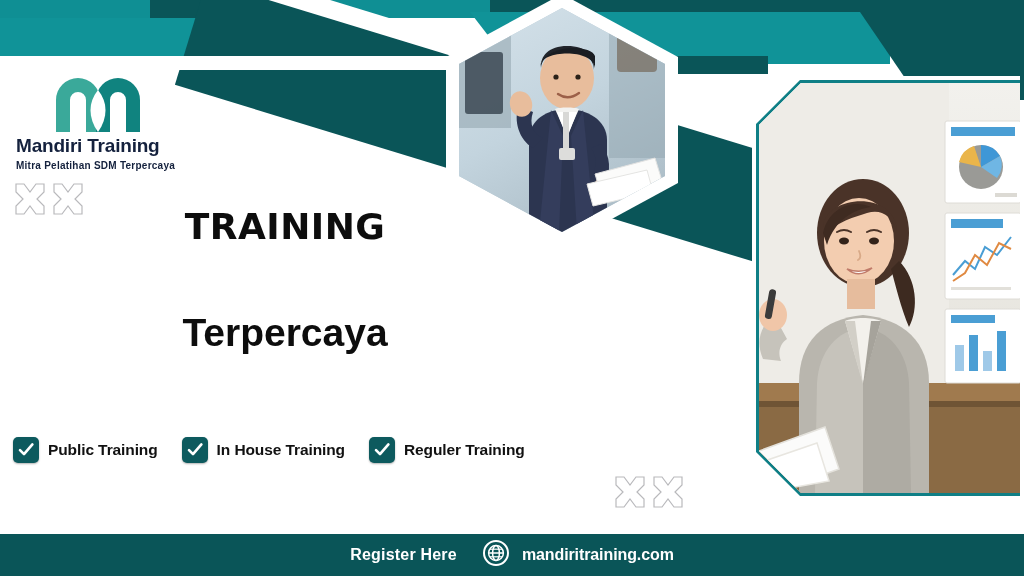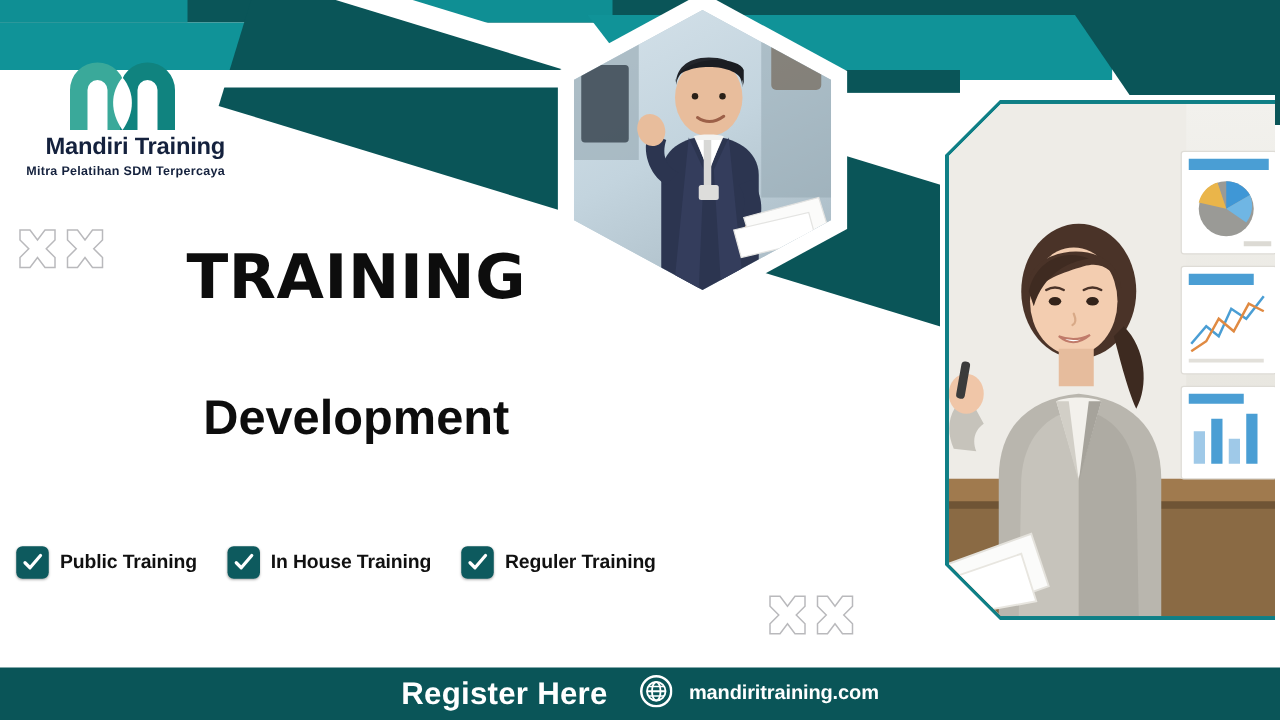--- a/index.html
+++ b/index.html
@@ -82,23 +82,23 @@
   #band-white-notch {
     left: 500px; top: 74px; width: 370px; height: 22px;
     background: #ffffff;
     clip-path: polygon(0 0, 100% 0, 100% 100%, 20px 100%);
   }
 
   
   #logo-block {
     position: absolute;
     left: 16px;
-    top: 44px;
+    top: 72px;
     width: 164px;
-    text-align: right;
+    text-align: left;
   }
   #logo-mark { display: block; margin: 0 auto; }
   #logo-name {
     font-size: 19px;
     font-weight: bold;
     color: #14213d;
     letter-spacing: -0.2px;
     margin-top: 1px;
     font-family: "Liberation Sans", sans-serif;
   }
@@ -112,26 +112,27 @@
 
   
   #headline-block {
     position: absolute;
     left: 40px;
     top: 196px;
     width: 490px;
     text-align: center;
   }
   #title-kicker {
-    font-size: 49px;
+    font-size: 36px;
     font-weight: bold;
     letter-spacing: 0.5px;
     color: #0d0d0d;
     line-height: 1.05;
     font-family: "DejaVu Sans", sans-serif;
+    margin-top: 12px;
   }
   #title-main {
     font-size: 39px;
     font-weight: bold;
     color: #0d0d0d;
     line-height: 1.3;
     margin-top: 12px;
     font-family: "Liberation Sans", sans-serif;
   }
 
@@ -230,21 +231,21 @@
     bottom: 0;
     width: 1024px;
     height: 42px;
     background: #0a5558;
     display: flex;
     align-items: center;
     justify-content: center;
     gap: 26px;
   }
   #footer-register {
-    font-size: 25px;
+    font-size: 16px;
     font-weight: bold;
     color: #ffffff;
     letter-spacing: 0.2px;
   }
   #footer-site-group {
     display: flex;
     align-items: center;
     gap: 13px;
   }
   #footer-website {
@@ -293,21 +294,21 @@
     <svg width="80" height="42" viewBox="0 0 80 42">
       <path d="M6 4 L14 4 L20 12 L26 4 L34 4 L34 12 L27 19 L34 26 L34 34 L26 34 L20 26 L14 34 L6 34 L6 26 L13 19 L6 12 Z" fill="none" stroke="#b9b9bc" stroke-width="1.2"></path>
       <path d="M44 4 L52 4 L58 12 L64 4 L72 4 L72 12 L65 19 L72 26 L72 34 L64 34 L58 26 L52 34 L44 34 L44 26 L51 19 L44 12 Z" fill="none" stroke="#b9b9bc" stroke-width="1.2"></path>
     </svg>
   </div>
 
   <div id="headline-block">
     <div id="title-kicker">TRAINING</div>
     <div id="title-main">
       <br>
-      <span>Development</span>
+      <span>Terpercaya</span>
     </div>
   </div>
 
   <div id="checkbox-row">
     <div class="check-item">
       <span class="check-box">
         <svg width="18" height="18" viewBox="0 0 18 18">
           <path d="M3 9.2 L7 13.2 L15.4 3.4" fill="none" stroke="#ffffff" stroke-width="2.6" stroke-linecap="round" stroke-linejoin="round"></path>
         </svg>
       </span>

